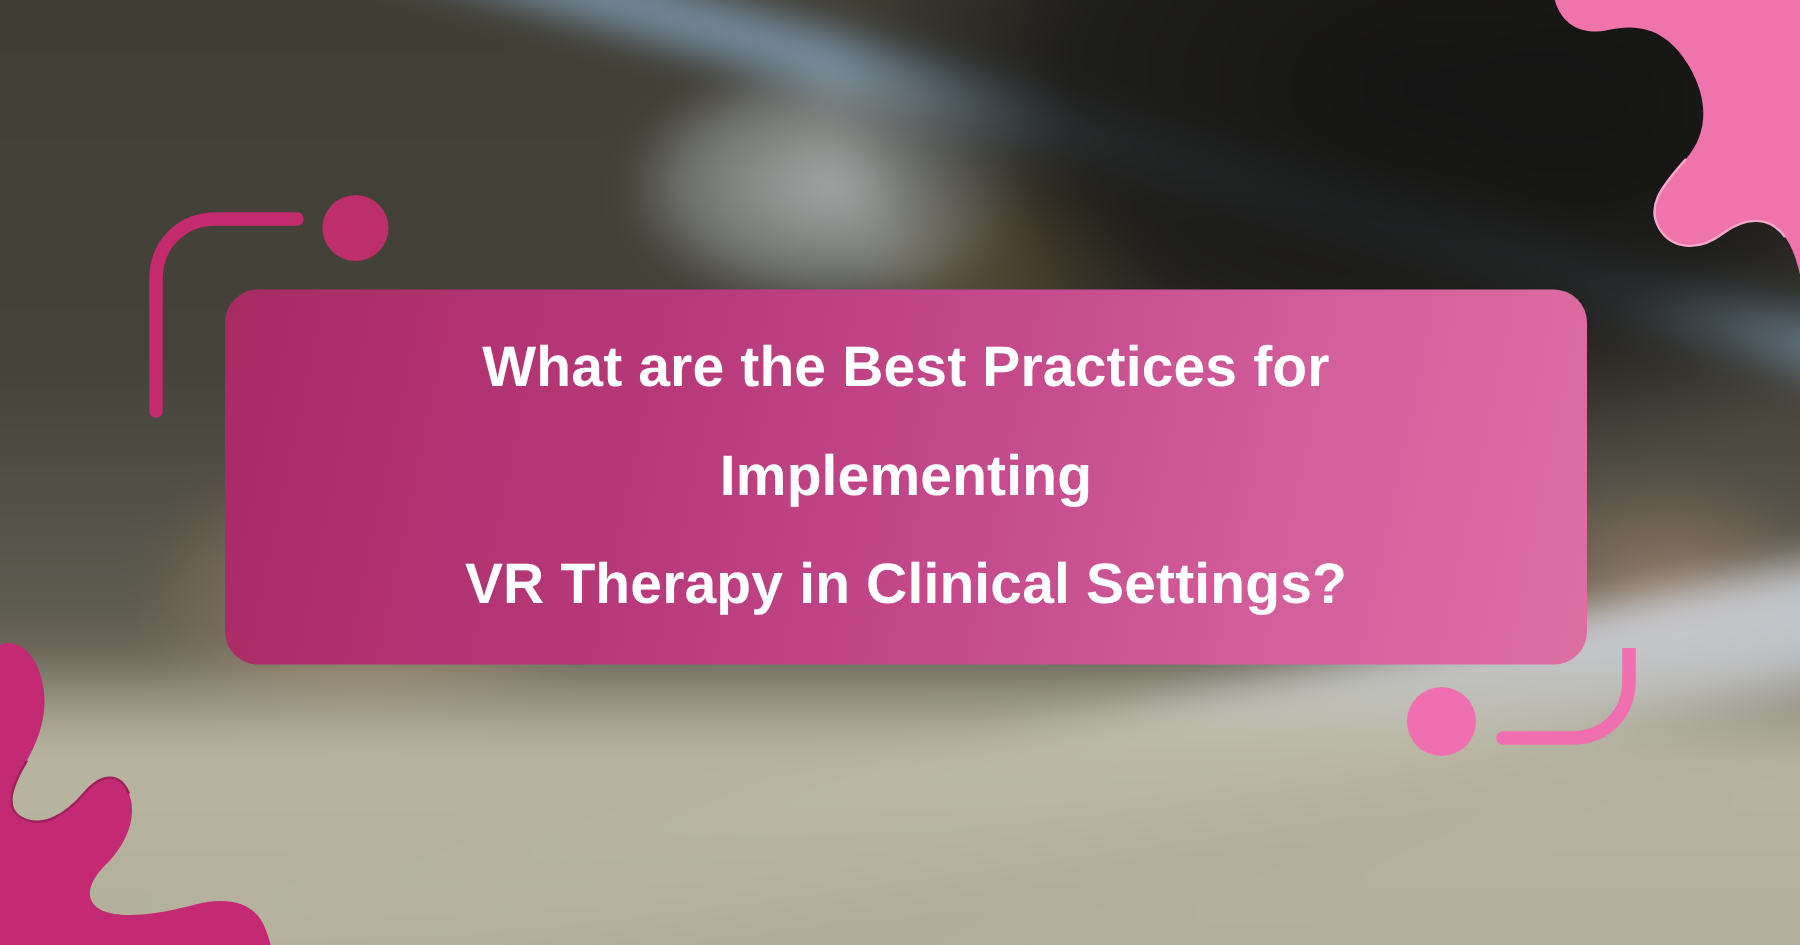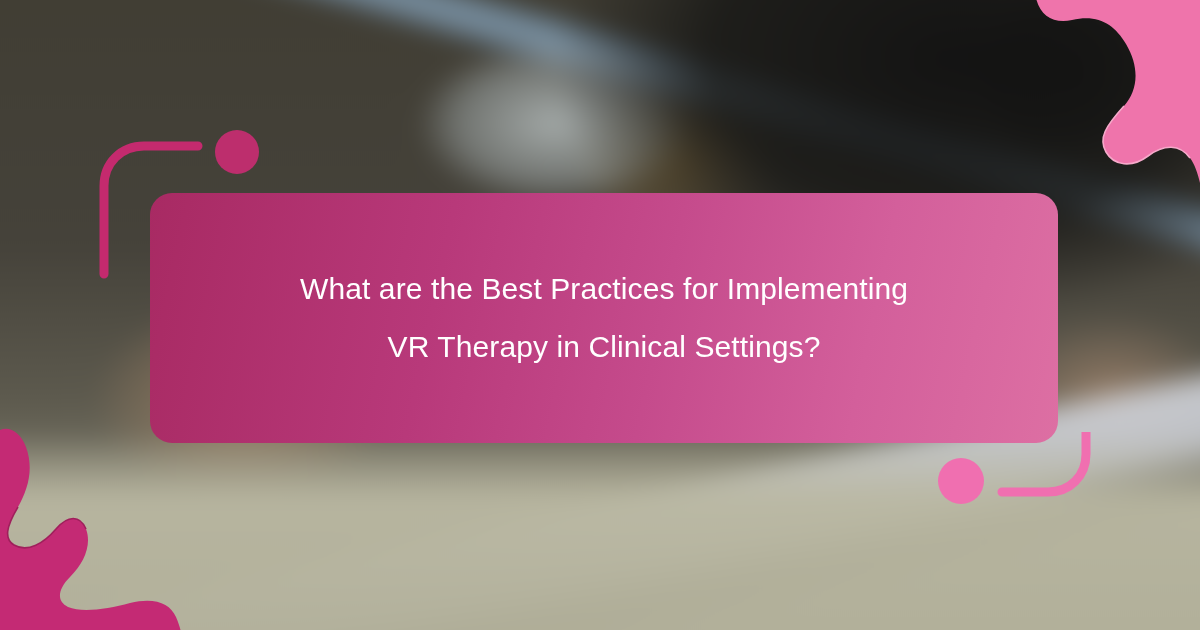--- a/index.html
+++ b/index.html
@@ -112,22 +112,22 @@
     border-radius: 22px;
     display: flex;
     align-items: center;
     justify-content: center;
     box-sizing: border-box;
     padding: 0 46px;
   }
   .banner-title {
     margin: 0;
     color: #ffffff;
-    font-size: 30px;
-    font-weight: 400;
+    font-size: 38px;
+    font-weight: 700;
     line-height: 1.92;
     text-align: center;
     letter-spacing: 0.1px;
     white-space: pre-line;
   }
 </style>
 </head>
 <body>
 
 <div id="canvas">

